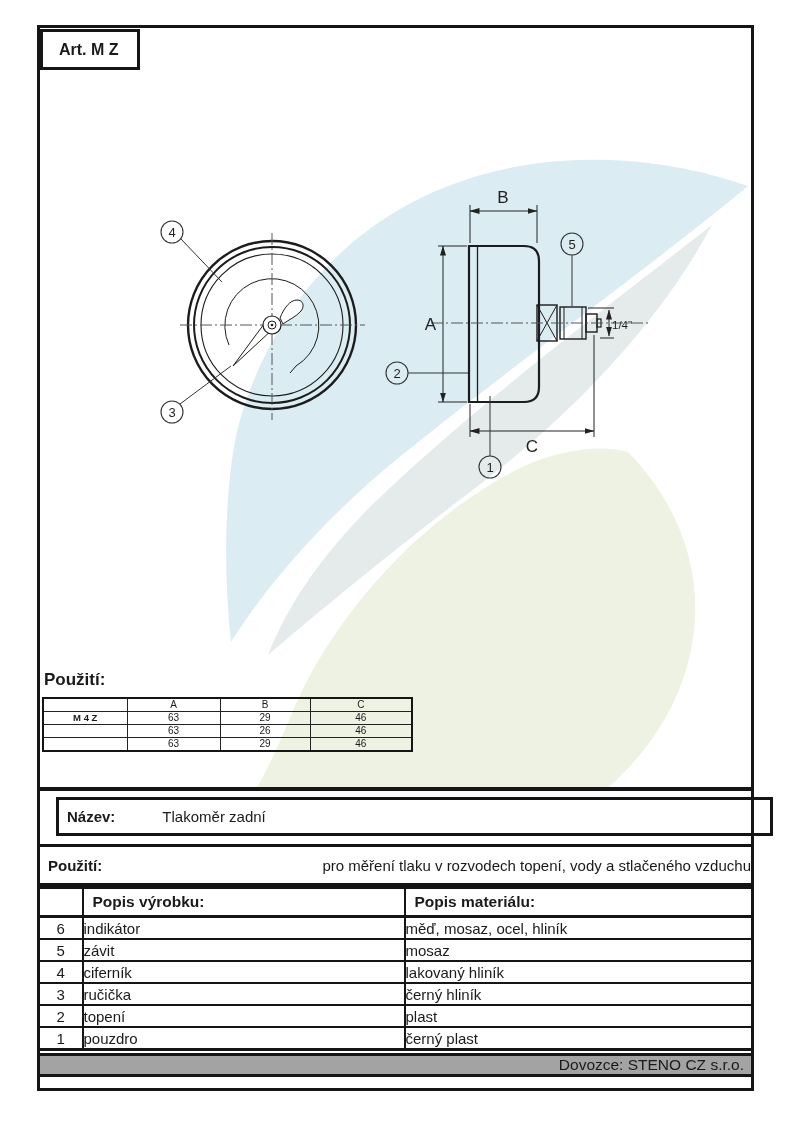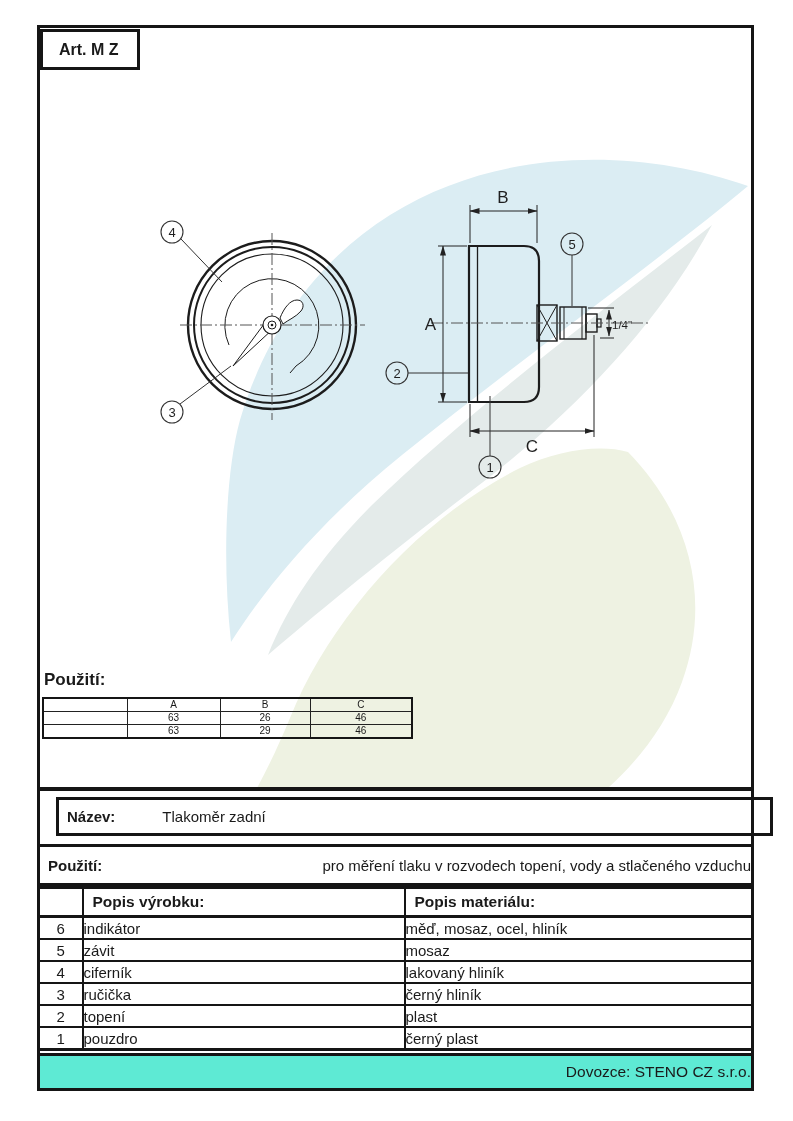--- a/index.html
+++ b/index.html
@@ -23,23 +23,23 @@
   #pouziti-box{top:844px;height:42px;padding-left:8px;justify-content:space-between;}
   .band .lbl{font-weight:bold;}
   #nazev-box .val{margin-left:47px;}
   #pouziti-box .val{margin-left:25px;}
   #popis-table{left:37px;top:886px;width:717px;border-collapse:collapse;table-layout:fixed;
                border:3px solid #151515;}
   #popis-table th{border:2px solid #151515;border-bottom:3px solid #151515;height:26px;
                   text-align:left;padding:0 8px 0 9px;font-size:15.5px;background:transparent;}
   #popis-table td{border:2px solid #151515;height:20px;padding:0 0 0 0;font-size:15px;background:transparent;}
   #popis-table td.num{text-align:center;padding:0;}
-  #footer-box{left:37px;top:1053px;width:717px;height:38px;border:3px solid #151515;box-sizing:border-box;
-              display:flex;align-items:center;justify-content:flex-end;
-              font-size:15.5px;background:#5eead4;}
+  #footer-box{left:37px;top:1053px;width:717px;height:24px;border:3px solid #151515;box-sizing:border-box;
+              display:flex;align-items:center;justify-content:flex-end;padding-right:7px;
+              font-size:15.5px;background:#a3a3a3;}
   text{font-family:"Liberation Sans",sans-serif;fill:#1f1f1f;}
 </style>
 </head>
 <body>
 
 <svg id="watermark-svg" viewBox="0 0 793 1121">
   <defs>
     <clipPath id="wm-clip">
         <rect x="39" y="27" width="713" height="760"></rect>
       </clipPath>
@@ -146,20 +146,26 @@
       <col style="width:102px">
     </colgroup>
   <tbody>
       <tr>
     <th></th>
     <th>A</th>
     <th>B</th>
     <th>C</th>
   </tr>
   <tr>
+    <td class="model">M 4 Z</td>
+    <td>63</td>
+    <td>29</td>
+    <td>46</td>
+  </tr>
+  <tr>
     <td class="model"></td>
     <td>63</td>
     <td>26</td>
     <td>46</td>
   </tr>
   <tr>
     <td class="model"></td>
     <td>63</td>
     <td>29</td>
     <td>46</td>

